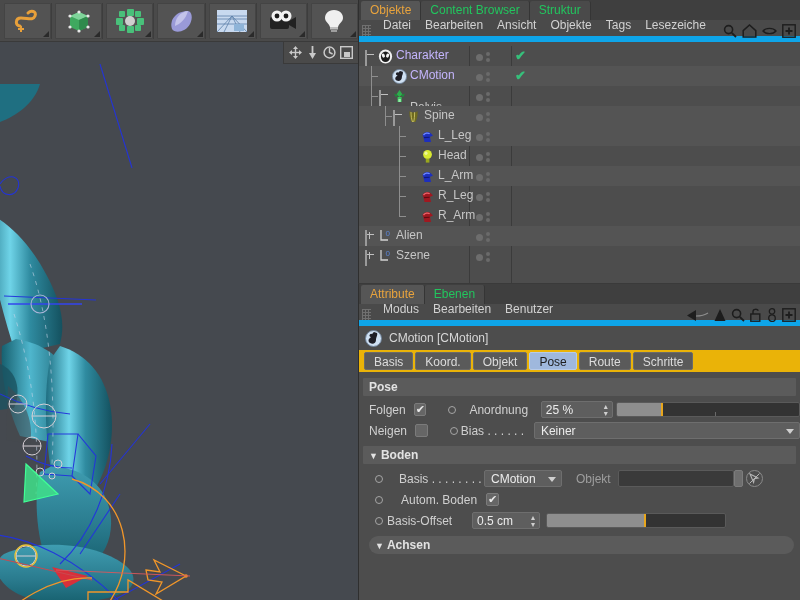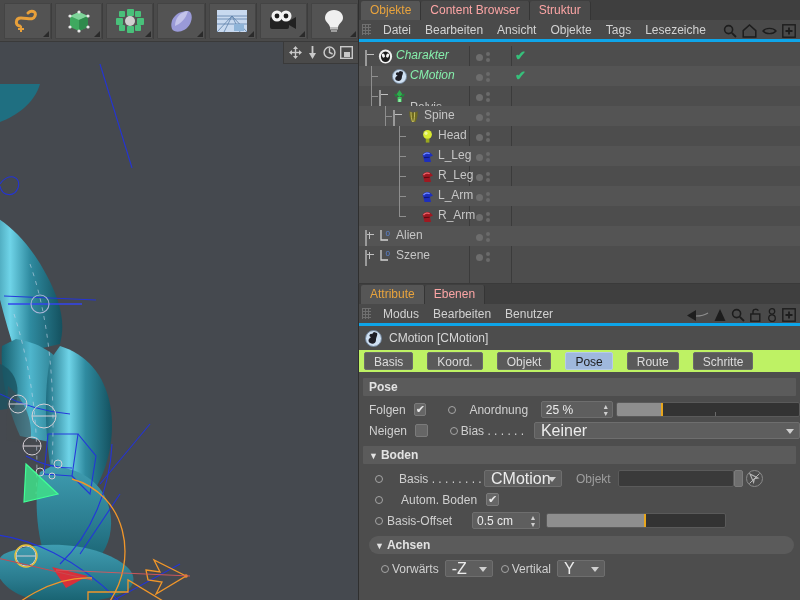--- a/index.html
+++ b/index.html
@@ -53,48 +53,48 @@
 
   
   #objmgr {
     position:absolute; left:358px; top:0; width:442px; height:283px;
     background:#4d4d4d;
     border-left:1px solid #2f2f2f;
   }
   .tabrow { height:20px; display:flex; align-items:flex-end; background:#3f3f3f; padding-left:2px;}
   .tab {
     height:19px; padding:0 9px; line-height:19px; font-size:12px;
-    background:#4a4a4a; color:#fca5a5;
+    background:#4a4a4a; color:#22c55e;
     border-right:1px solid #353535;
     border-top-left-radius:2px; border-top-right-radius:2px;
   }
   .tab.active { background:#565656; color:#e8a33d; }
   .menurow {
-    height:22px; display:flex; align-items:center;
-    background:#4a4a4a; border-bottom:3px solid #0ea5e9;
+    height:22px; display:flex; align-items:flex-end;
+    background:#4a4a4a; border-bottom:6px solid #0ea5e9;
     padding-left:3px; position:relative;
   }
   .grip {
     width:9px; height:11px; margin-right:5px;
     background-image:
       linear-gradient(to right,#7d7d7d 1px,transparent 1px),
       linear-gradient(to bottom,#7d7d7d 1px,transparent 1px);
     background-size:3px 3px; opacity:.75;
   }
   .mitem { padding:0 7px; color:#d2d2d2; font-size:12px; line-height:22px; }
   .mright { position:absolute; right:4px; top:0; height:22px; display:flex; align-items:center; gap:5px; }
 
   .tree-head { height:4px; background:#4d4d4d; }
   .tree-wrap { position:relative; height:237px; background:#4d4d4d; }
   .colsep { position:absolute; top:0; bottom:0; width:1px; background:#3b3b3b; }
 
   .trow { position:relative; height:20px; display:flex; align-items:center; }
   .trow.alt { background:#545454; }
   .tname { font-size:12px; color:#c6c6c6; white-space:nowrap; }
-  .tname.orange { color:#86efac;font-style:italic; }
+  .tname.orange { color:#c4b5fd; }
   .plusbox {
     width:9px;height:9px;border:1px solid #9a9a9a;background:#4d4d4d;
     position:relative; flex:0 0 9px;
   }
   .plusbox::before{content:"";position:absolute;left:3px;top:1px;width:1px;height:7px;background:#c0c0c0;}
   .plusbox::after{content:"";position:absolute;left:1px;top:3px;width:7px;height:1px;background:#c0c0c0;}
   .plusbox.minus::before{display:none;}
   .dotcol { position:absolute; display:flex; align-items:center; gap:3px; }
   .dot-big{width:7px;height:7px;border-radius:50%;background:#6d6d6d;}
   .dots2{display:flex;flex-direction:column;gap:2px;}
@@ -102,21 +102,21 @@
   .chk-green{color:#36c07b;font-size:13px;font-weight:bold;line-height:1;}
 
   
   #attrmgr {
     position:absolute; left:358px; top:283px; width:442px; height:317px;
     background:#4d4d4d; border-left:1px solid #2f2f2f; border-top:1px solid #3a3a3a;
   }
   .objhdr { height:24px; display:flex; align-items:center; padding-left:6px; gap:7px; background:#4d4d4d;}
   .objhdr .t { font-size:12px; color:#d8d8d8; }
 
-  .btnrow { height:22px; display:flex; align-items:center; padding-left:5px; gap:14px; background:#bef264;text-align:center;}
+  .btnrow { height:22px; display:flex; align-items:center; padding-left:5px; gap:2px; background:#eab308;text-align:center;}
   .pbtn {
     height:18px; padding:0 9px; line-height:18px; font-size:12px;
     background:#5a5a5a; color:#dcdcdc;
     border:1px solid #6a6a6a; border-radius:2px;
   }
   .pbtn.sel { background:#9fb8dd; color:#1e1e1e; border-color:#b7cbe8;}
 
   .secthdr {
     height:18px; line-height:18px; background:#5b5b5b; color:#e2e2e2;
     font-size:12px; font-weight:bold; padding-left:6px; margin:3px 4px 0 4px;
@@ -144,21 +144,21 @@
   .slider {
     height:15px; background:#333; border:1px solid #5a5a5a; border-radius:2px;
     position:relative; overflow:hidden;
   }
   .slider .fill { position:absolute; left:0; top:0; bottom:0; background:#8e8e8e; }
   .slider .mark { position:absolute; top:0; bottom:0; width:2px; background:#e8a61c; }
   .slider .tick { position:absolute; bottom:0; width:1px; height:4px; background:#6a6a6a; }
 
   .dropdown {
     height:17px; background:#5e5e5e; border:1px solid #6e6e6e; border-radius:2px;
-    display:flex; align-items:center; padding:0 6px; color:#ececec; font-size:16px;
+    display:flex; align-items:center; padding:0 6px; color:#ececec; font-size:12px;
     position:relative;
   }
   .dropdown .arw { position:absolute; right:5px; top:50%; margin-top:-2px;
     width:0;height:0;border-style:solid;border-width:5px 4px 0 4px;
     border-color:#cfcfcf transparent transparent transparent;}
   .linkfield {
     height:17px; background:#3a3a3a; border:1px solid #5a5a5a; border-radius:2px;
   }
   .nub { width:9px; height:17px; background:#6e6e6e; border:1px solid #7c7c7c; border-radius:2px;}
   .circbtn { width:17px;height:17px;border:1px solid #8a8a8a;border-radius:50%;
@@ -518,20 +518,40 @@
           </span>
           <span class="tname" style="position: absolute; left: 65px; top: 2px;">Spine</span>
           <span class="dotcol" style="left: 117px; top: 6px;">
             <span class="dot-big"></span>
             <span class="dots2">
               <i></i>
               <i></i>
             </span>
           </span>
         </div>
+        <div class="trow alt">
+          <div style="position: absolute; left: 40px; top: 0px; bottom: 0px; width: 1px; background: rgb(142, 142, 142);"></div>
+          <div style="position: absolute; left: 40px; top: 10px; width: 7px; height: 1px; background: rgb(142, 142, 142);"></div>
+          <span style="position: absolute; left: 48px; top: 5px;"></span>
+          <span style="position: absolute; left: 61px; top: 3px;">
+            <svg width="15" height="15" viewBox="0 0 15 15">
+              <path d="M2.5 6 C4 3 8 2 10.5 4 L13 6.5 L10 8 L11 13 L4.5 13 L3.5 8.5 Z" fill="#1d2fbe"></path>
+              <path d="M3.5 6 C5 4 8 3.4 9.6 4.8" stroke="#6f8bff" stroke-width="1.3" fill="none"></path>
+              <path d="M4 8.6 L9.6 8.2" stroke="#0f1a7a" stroke-width="1.1"></path>
+            </svg>
+          </span>
+          <span class="tname" style="position: absolute; left: 79px; top: 2px;">L_Leg</span>
+          <span class="dotcol" style="left: 117px; top: 6px;">
+            <span class="dot-big"></span>
+            <span class="dots2">
+              <i></i>
+              <i></i>
+            </span>
+          </span>
+        </div>
         <div class="trow">
           <div style="position: absolute; left: 40px; top: 0px; bottom: 0px; width: 1px; background: rgb(142, 142, 142);"></div>
           <div style="position: absolute; left: 40px; top: 10px; width: 7px; height: 1px; background: rgb(142, 142, 142);"></div>
           <span style="position: absolute; left: 48px; top: 5px;"></span>
           <span style="position: absolute; left: 61px; top: 3px;">
             <svg width="15" height="15" viewBox="0 0 15 15">
               <ellipse cx="7.5" cy="5.6" rx="4.4" ry="4.6" fill="#d8e831"></ellipse>
               <ellipse cx="6" cy="4.2" rx="1.6" ry="1.8" fill="#eef79a"></ellipse>
               <rect x="5.8" y="9.6" width="3.6" height="4" fill="#9aa81e"></rect>
             </svg>
@@ -549,21 +569,21 @@
           <div style="position: absolute; left: 40px; top: 0px; bottom: 0px; width: 1px; background: rgb(142, 142, 142);"></div>
           <div style="position: absolute; left: 40px; top: 10px; width: 7px; height: 1px; background: rgb(142, 142, 142);"></div>
           <span style="position: absolute; left: 48px; top: 5px;"></span>
           <span style="position: absolute; left: 61px; top: 3px;">
             <svg width="15" height="15" viewBox="0 0 15 15">
               <path d="M2.5 6 C4 3 8 2 10.5 4 L13 6.5 L10 8 L11 13 L4.5 13 L3.5 8.5 Z" fill="#1d2fbe"></path>
               <path d="M3.5 6 C5 4 8 3.4 9.6 4.8" stroke="#6f8bff" stroke-width="1.3" fill="none"></path>
               <path d="M4 8.6 L9.6 8.2" stroke="#0f1a7a" stroke-width="1.1"></path>
             </svg>
           </span>
-          <span class="tname" style="position: absolute; left: 79px; top: 2px;">L_Leg</span>
+          <span class="tname" style="position: absolute; left: 79px; top: 2px;">L_Arm</span>
           <span class="dotcol" style="left: 117px; top: 6px;">
             <span class="dot-big"></span>
             <span class="dots2">
               <i></i>
               <i></i>
             </span>
           </span>
         </div>
         <div class="trow">
           <div style="position: absolute; left: 40px; top: 0px; bottom: 0px; width: 1px; background: rgb(142, 142, 142);"></div>
@@ -578,40 +598,20 @@
           </span>
           <span class="tname" style="position: absolute; left: 79px; top: 2px;">R_Leg</span>
           <span class="dotcol" style="left: 117px; top: 6px;">
             <span class="dot-big"></span>
             <span class="dots2">
               <i></i>
               <i></i>
             </span>
           </span>
         </div>
-        <div class="trow alt">
-          <div style="position: absolute; left: 40px; top: 0px; bottom: 0px; width: 1px; background: rgb(142, 142, 142);"></div>
-          <div style="position: absolute; left: 40px; top: 10px; width: 7px; height: 1px; background: rgb(142, 142, 142);"></div>
-          <span style="position: absolute; left: 48px; top: 5px;"></span>
-          <span style="position: absolute; left: 61px; top: 3px;">
-            <svg width="15" height="15" viewBox="0 0 15 15">
-              <path d="M2.5 6 C4 3 8 2 10.5 4 L13 6.5 L10 8 L11 13 L4.5 13 L3.5 8.5 Z" fill="#1d2fbe"></path>
-              <path d="M3.5 6 C5 4 8 3.4 9.6 4.8" stroke="#6f8bff" stroke-width="1.3" fill="none"></path>
-              <path d="M4 8.6 L9.6 8.2" stroke="#0f1a7a" stroke-width="1.1"></path>
-            </svg>
-          </span>
-          <span class="tname" style="position: absolute; left: 79px; top: 2px;">L_Arm</span>
-          <span class="dotcol" style="left: 117px; top: 6px;">
-            <span class="dot-big"></span>
-            <span class="dots2">
-              <i></i>
-              <i></i>
-            </span>
-          </span>
-        </div>
         <div class="trow">
           <div style="position: absolute; left: 40px; top: 0px; bottom: 10px; width: 1px; background: rgb(142, 142, 142);"></div>
           <div style="position: absolute; left: 40px; top: 10px; width: 7px; height: 1px; background: rgb(142, 142, 142);"></div>
           <span style="position: absolute; left: 48px; top: 5px;"></span>
           <span style="position: absolute; left: 61px; top: 3px;">
             <svg width="15" height="15" viewBox="0 0 15 15">
               <path d="M2.5 6 C4 3 8 2 10.5 4 L13 6.5 L10 8 L11 13 L4.5 13 L3.5 8.5 Z" fill="#a01820"></path>
               <path d="M3.5 6 C5 4 8 3.4 9.6 4.8" stroke="#e8646a" stroke-width="1.3" fill="none"></path>
               <path d="M4 8.6 L9.6 8.2" stroke="#5e0d12" stroke-width="1.1"></path>
             </svg>
@@ -803,29 +803,15 @@
       <span class="slider" style="width:180px; margin-left:6px">
         <i class="fill" id="sl-offset-fill" style="width: 55%;"></i>
         <i class="mark" id="sl-offset-mark" style="left: calc(55% - 1px);"></i>
       </span>
     </div>
 
     <div class="secthdr sub" style="margin-top:5px; margin-right:6px;border-radius:9px;">
       <span class="caret">▼</span><span>Achsen</span>
     </div>
 
-    <div class="frow" style="margin-top:4px; padding-left:22px">
-      <span class="radio-sq"></span>
-      <span class="flab" style="margin-left:3px">Vorwärts</span>
-      <span class="dropdown" style="width:48px; margin-left:6px">
-        <span>-Z</span>
-        <i class="arw"></i>
-      </span>
-      <span class="radio-sq" style="margin-left:8px"></span>
-      <span class="flab" style="margin-left:3px">Vertikal</span>
-      <span class="dropdown" style="width:48px; margin-left:6px">
-        <span>Y</span>
-        <i class="arw"></i>
-      </span>
-    </div>
 
   </div>
 </div>
 
 </body></html>

